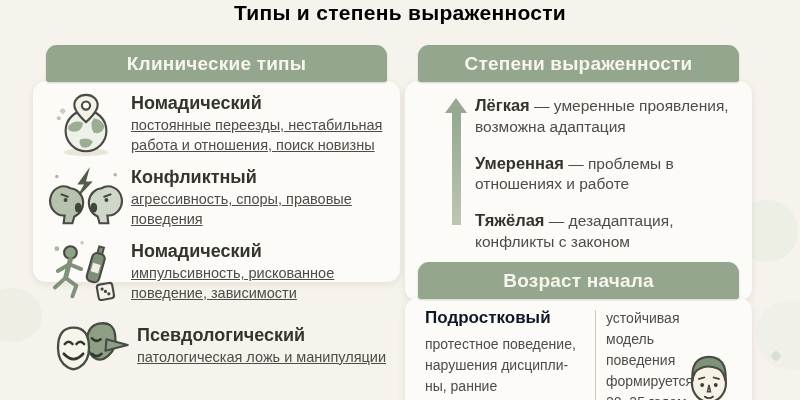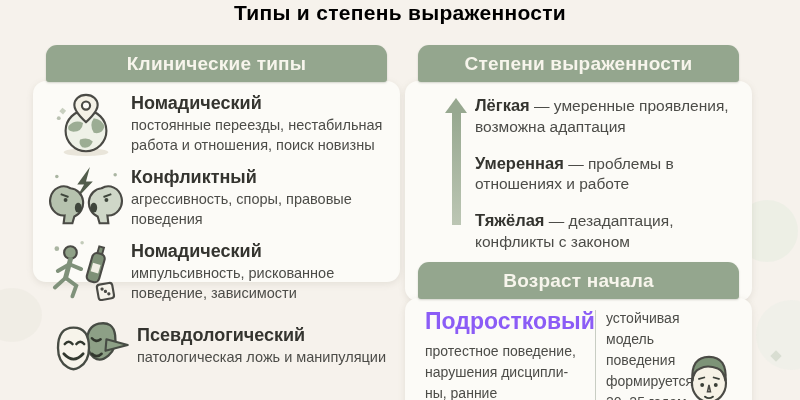--- a/index.html
+++ b/index.html
@@ -26,42 +26,42 @@
               background:#fcfbf7;border-radius:13px;
               box-shadow:0 2px 7px rgba(120,110,90,.14);}
 
   
   #clinical{left:33px;top:45px;width:367px;height:237px;}
   #clinical .panel-body{padding:6px 10px 4px 14px;box-sizing:border-box;}
   .type-item{display:flex;align-items:center;height:74px;}
   .t-icon{flex:0 0 78px;display:flex;justify-content:center;align-items:center;}
   .t-text{flex:1;padding-left:6px;}
   .t-name{font-size:18px;font-weight:bold;color:#34342f;margin-bottom:2px;}
-  .t-desc{font-size:14.5px;line-height:1.33;color:#4c4c48;}
+  .t-desc{font-size:14.5px;line-height:1.33;color:#4c4c48;text-decoration:underline;}
 
   
   #severity{left:405px;top:45px;width:347px;height:256px;}
   #severity .panel-body{padding:12px 10px 24px 70px;box-sizing:border-box;}
   .sev-arrow{position:absolute;left:40px;top:17px;width:22px;height:127px;}
   .sev-arrow .head{width:0;height:0;margin:0 auto;
       border-left:11px solid transparent;border-right:11px solid transparent;
       border-bottom:15px solid #97a890;}
   .sev-arrow .stem{width:9px;height:112px;margin:0 auto;
       background:linear-gradient(to bottom,#97a890,#bcc6b4);}
   .sev-row{font-size:15.5px;line-height:1.32;color:#4c4c48;margin-bottom:13px;max-width:262px;}
   .sev-name{font-size:16.5px;font-weight:bold;color:#34342f;}
 
   
   #age{left:405px;top:262px;width:347px;height:176px;}
   #age .panel-body{padding:10px 12px 0 20px;box-sizing:border-box;}
   .age-cols{display:flex;height:100%;}
   .age-col-left{width:158px;padding-right:6px;}
   .age-divider{width:1px;background:#c8cdc3;margin:2px 10px 10px 6px;}
   .age-col-right{flex:1;position:relative;}
-  .col-name{font-size:23px;font-weight:bold;color:#8b5cf6;margin-bottom:6px;}
+  .col-name{font-size:17px;font-weight:bold;color:#0f172a;margin-bottom:6px;}
   .col-desc{font-size:14px;line-height:1.5;color:#4c4c48;hyphens:manual;}
   .age-col-right .col-desc{max-width:118px;}
 
   .man-illustration{position:absolute;right:-14px;top:42px;}
 </style>
 </head>
 <body>
 
 <div class="stage">
 

